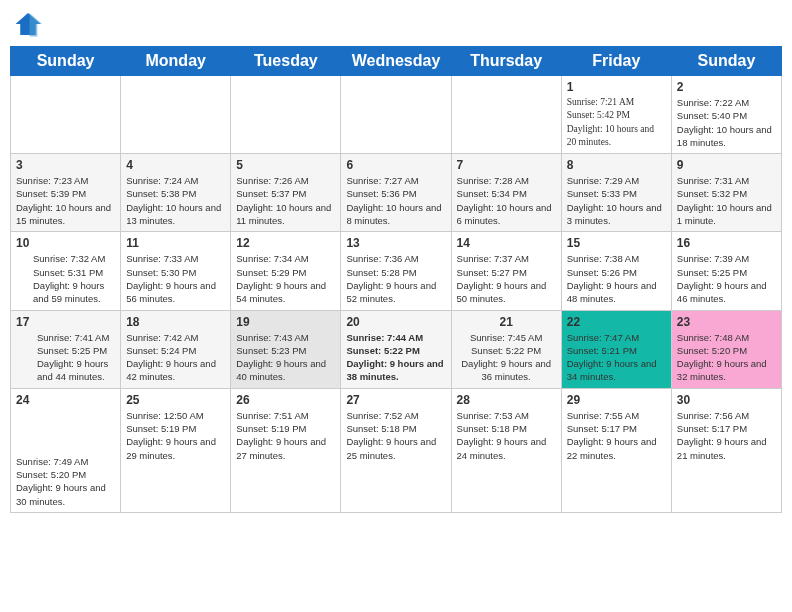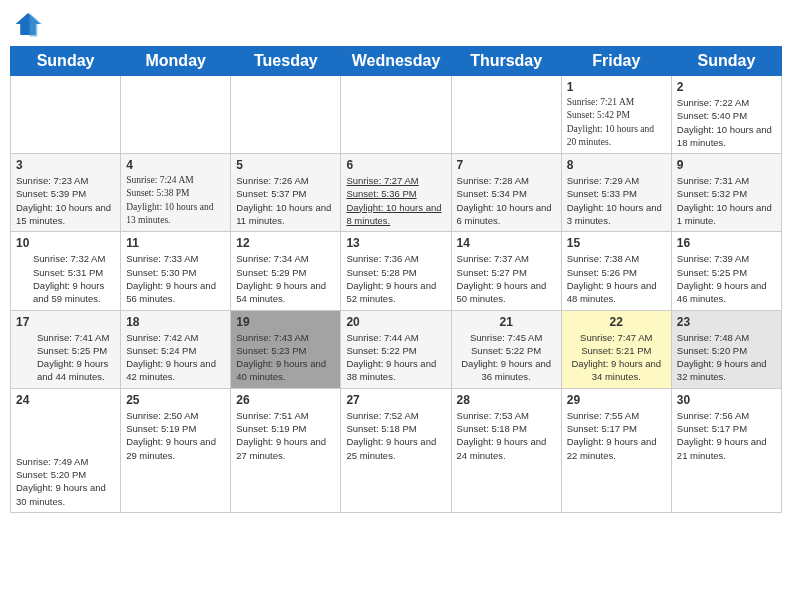--- a/index.html
+++ b/index.html
@@ -139,33 +139,33 @@
       </tr>
       <tr>
         <td style="background: rgb(245, 245, 245);">
           <div class="day-num">3</div>
           <div class="day-info" style="white-space: pre-line;">Sunrise: 7:23 AM
 Sunset: 5:39 PM
 Daylight: 10 hours and 15 minutes.</div>
         </td>
         <td style="background: rgb(245, 245, 245);">
           <div class="day-num">4</div>
-          <div class="day-info" style="white-space: pre-line; font-family: Liberation Serif, serif;">Sunrise: 7:24 AM
+          <div class="day-info" style="white-space: pre-line;">Sunrise: 7:24 AM
 Sunset: 5:38 PM
 Daylight: 10 hours and 13 minutes.</div>
         </td>
         <td style="background: rgb(245, 245, 245);">
           <div class="day-num">5</div>
           <div class="day-info" style="white-space: pre-line;">Sunrise: 7:26 AM
 Sunset: 5:37 PM
 Daylight: 10 hours and 11 minutes.</div>
         </td>
         <td style="background: rgb(245, 245, 245);">
           <div class="day-num">6</div>
-          <div class="day-info" style="white-space: pre-line; text-decoration: underline;">Sunrise: 7:27 AM
+          <div class="day-info" style="white-space: pre-line;">Sunrise: 7:27 AM
 Sunset: 5:36 PM
 Daylight: 10 hours and 8 minutes.</div>
         </td>
         <td style="background: rgb(245, 245, 245);">
           <div class="day-num">7</div>
           <div class="day-info" style="white-space: pre-line;">Sunrise: 7:28 AM
 Sunset: 5:34 PM
 Daylight: 10 hours and 6 minutes.</div>
         </td>
         <td style="background: rgb(245, 245, 245);">
@@ -231,61 +231,61 @@
           <div class="day-info" style="white-space: pre-line; margin-left: 21px;">Sunrise: 7:41 AM
 Sunset: 5:25 PM
 Daylight: 9 hours and 44 minutes.</div>
         </td>
         <td style="background: rgb(245, 245, 245);">
           <div class="day-num">18</div>
           <div class="day-info" style="white-space: pre-line;">Sunrise: 7:42 AM
 Sunset: 5:24 PM
 Daylight: 9 hours and 42 minutes.</div>
         </td>
-        <td style="background: #a3a3a3;">
+        <td style="background: #e5e5e5;">
           <div class="day-num">19</div>
           <div class="day-info" style="white-space: pre-line;">Sunrise: 7:43 AM
 Sunset: 5:23 PM
 Daylight: 9 hours and 40 minutes.</div>
         </td>
         <td style="background: rgb(245, 245, 245);">
           <div class="day-num">20</div>
-          <div class="day-info" style="white-space: pre-line;">Sunrise: 7:44 AM
+          <div class="day-info" style="white-space: pre-line; font-weight: bold;">Sunrise: 7:44 AM
 Sunset: 5:22 PM
 Daylight: 9 hours and 38 minutes.</div>
         </td>
         <td style="background: rgb(245, 245, 245); text-align: center;">
           <div class="day-num">21</div>
           <div class="day-info" style="white-space: pre-line;">Sunrise: 7:45 AM
 Sunset: 5:22 PM
 Daylight: 9 hours and 36 minutes.</div>
         </td>
-        <td style="background: #fef9c3; text-align: center;">
+        <td style="background: #14b8a6;">
           <div class="day-num">22</div>
           <div class="day-info" style="white-space: pre-line;">Sunrise: 7:47 AM
 Sunset: 5:21 PM
 Daylight: 9 hours and 34 minutes.</div>
         </td>
-        <td style="background: #e5e5e5; margin-left: 34px;">
+        <td style="background: #f9a8d4; margin-left: 34px;">
           <div class="day-num">23</div>
           <div class="day-info" style="white-space: pre-line;">Sunrise: 7:48 AM
 Sunset: 5:20 PM
 Daylight: 9 hours and 32 minutes.</div>
         </td>
       </tr>
       <tr>
         <td>
           <div class="day-num">24</div>
           <div class="day-info" style="white-space: pre-line; margin-top: 48px;">Sunrise: 7:49 AM
 Sunset: 5:20 PM
 Daylight: 9 hours and 30 minutes.</div>
         </td>
         <td>
           <div class="day-num">25</div>
-          <div class="day-info" style="white-space: pre-line;">Sunrise: 2:50 AM
+          <div class="day-info" style="white-space: pre-line;">Sunrise: 12:50 AM
 Sunset: 5:19 PM
 Daylight: 9 hours and 29 minutes.</div>
         </td>
         <td>
           <div class="day-num">26</div>
           <div class="day-info" style="white-space: pre-line;">Sunrise: 7:51 AM
 Sunset: 5:19 PM
 Daylight: 9 hours and 27 minutes.</div>
         </td>
         <td>

